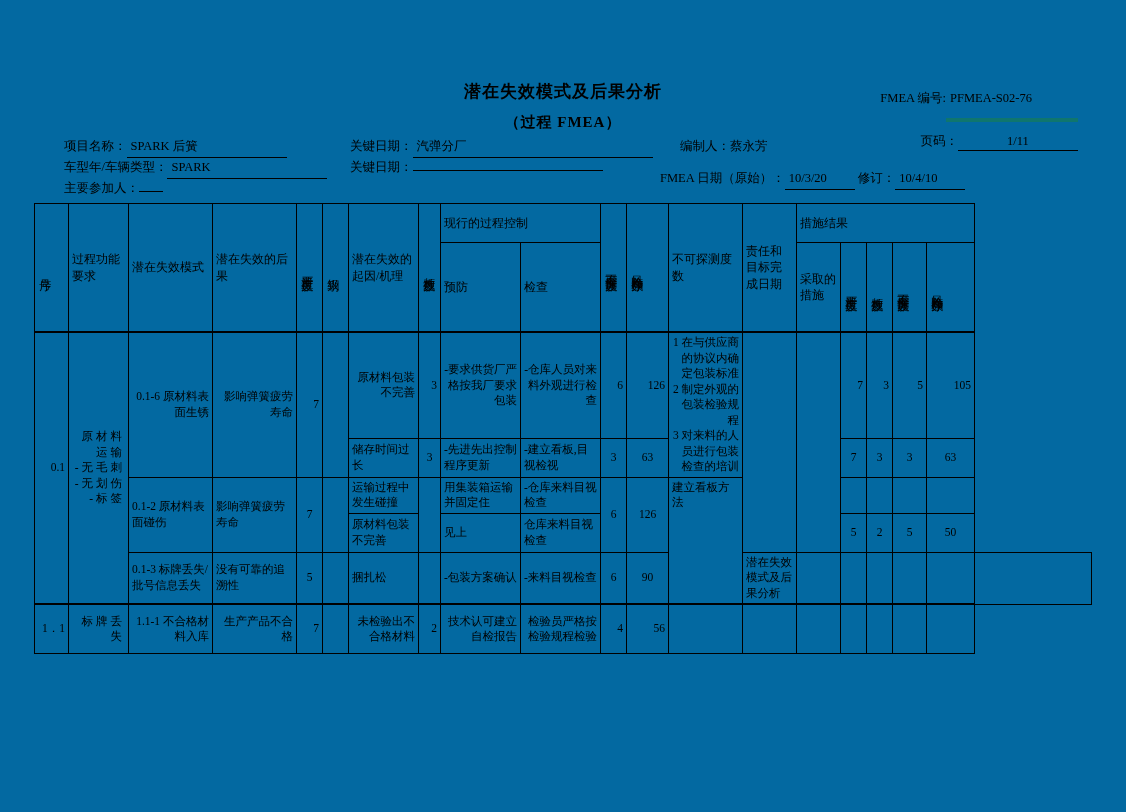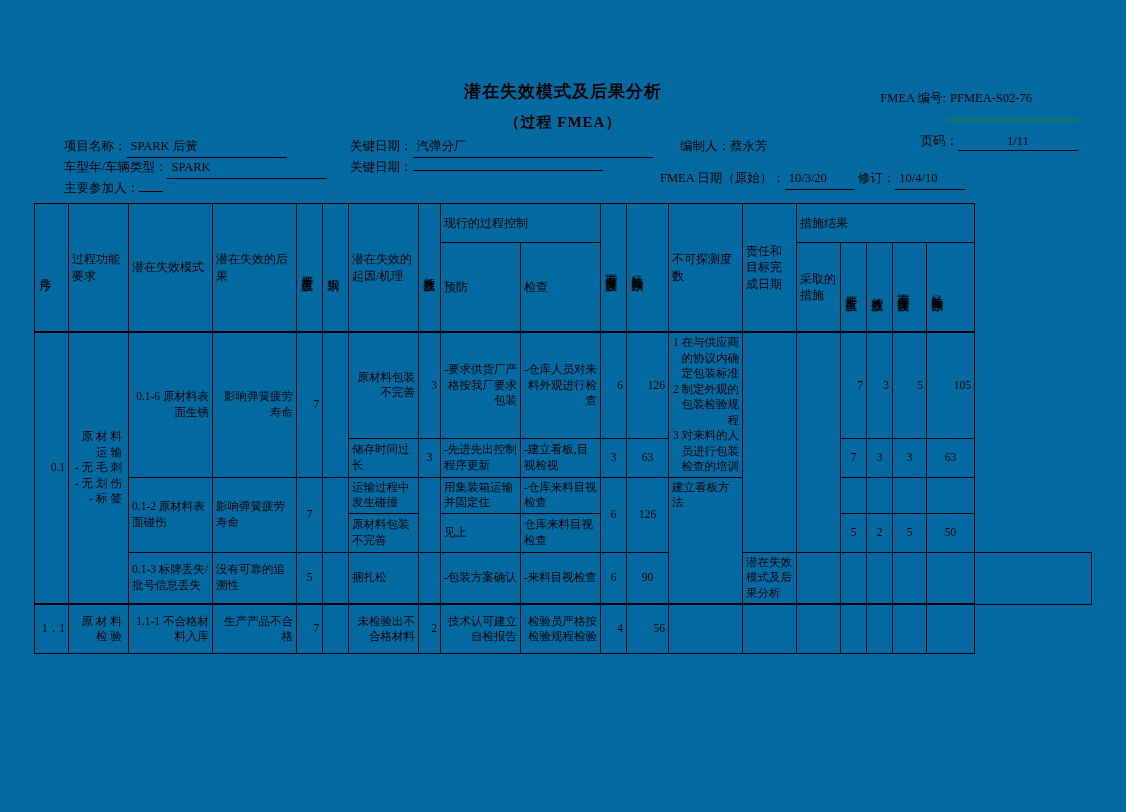--- a/index.html
+++ b/index.html
@@ -294,21 +294,21 @@
           <td class="lft"></td>
           <td class="lft"></td>
           <td class="ctr"></td>
           <td class="ctr"></td>
           <td class="ctr"></td>
           <td class="ctr"></td>
         </tr>
 
         <tr>
           <td class="ctr thicktop" style="height:44px">1．1</td>
-          <td class="lft thicktop spaced">原材料检验</td>
+          <td class="lft thicktop spaced">标牌丢失</td>
           <td class="lft thicktop">1.1-1 不合格材料入库</td>
           <td class="lft thicktop">生产产品不合格</td>
           <td class="ctr thicktop">7</td>
           <td class="ctr thicktop"></td>
           <td class="lft thicktop">未检验出不合格材料</td>
           <td class="ctr thicktop">2</td>
           <td class="lft thicktop">技术认可建立自检报告</td>
           <td class="lft thicktop">检验员严格按检验规程检验</td>
           <td class="ctr thicktop">4</td>
           <td class="ctr thicktop">56</td>

